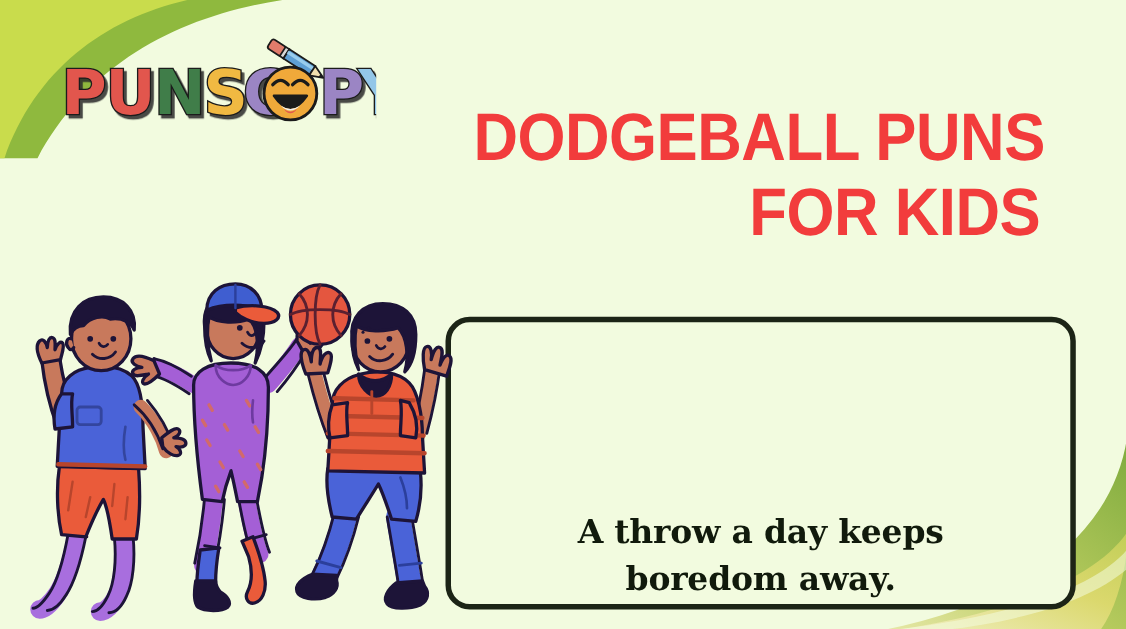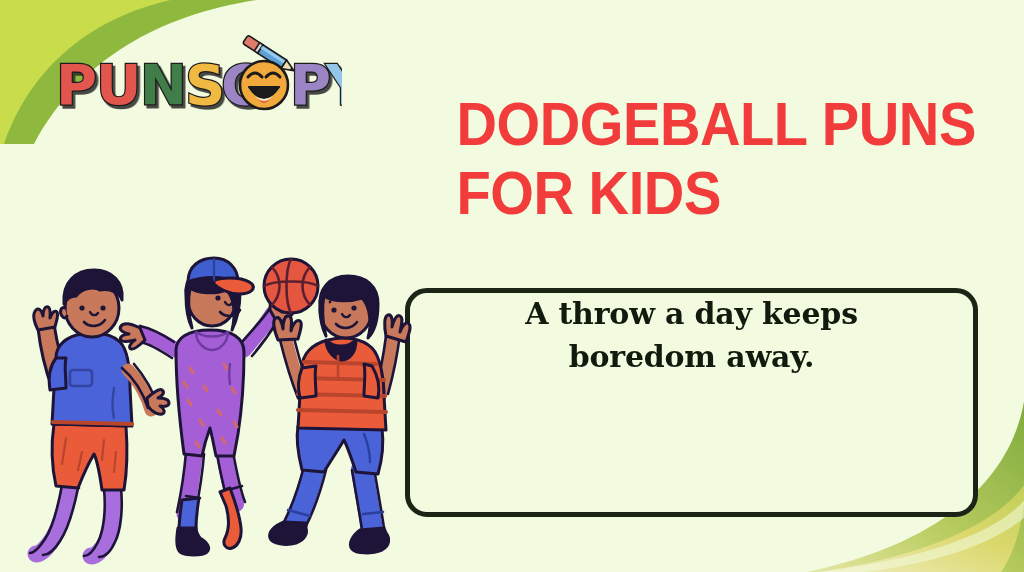--- a/index.html
+++ b/index.html
@@ -24,47 +24,47 @@
 
   
   #logo {
     position:absolute; left:52px; top:34px;
     width:290px; height:84px;
   }
 
   
   #title-block {
     position:absolute;
-    left:434px; top:96px; width:560px;
-    text-align:left;
+    left:408px; top:96px; width:560px;
+    text-align:right;
   }
   #title-block .tline {
     display:block;
     color:#f23c3c;
     font-family:"Liberation Sans Narrow","Liberation Sans",sans-serif;
     font-weight:bold;
     font-size:61px;
     line-height:0.95;
     letter-spacing:-0.5px;
     transform:scaleX(0.92);
     transform-origin:center;
     white-space:nowrap;
   }
   #title-block .tline.l2 { margin-top:11px; }
 
   
   #quote-box {
     position:absolute;
     left:405px; top:288px;
-    width:573px; height:229px;
+    width:573px; height:266px;
     border:5px solid #1c2416;
     border-radius:22px;
     background:#f2fbdf;
     display:flex;
-    align-items:flex-start;
+    align-items:flex-end;
     justify-content:center;
   }
   #quote-text {
     font-family:"DejaVu Serif","Liberation Serif",serif;
     font-weight:bold;
     font-size:30px;
     line-height:1.42;
     color:#111a0c;
     text-align:center;
     width:86%;

